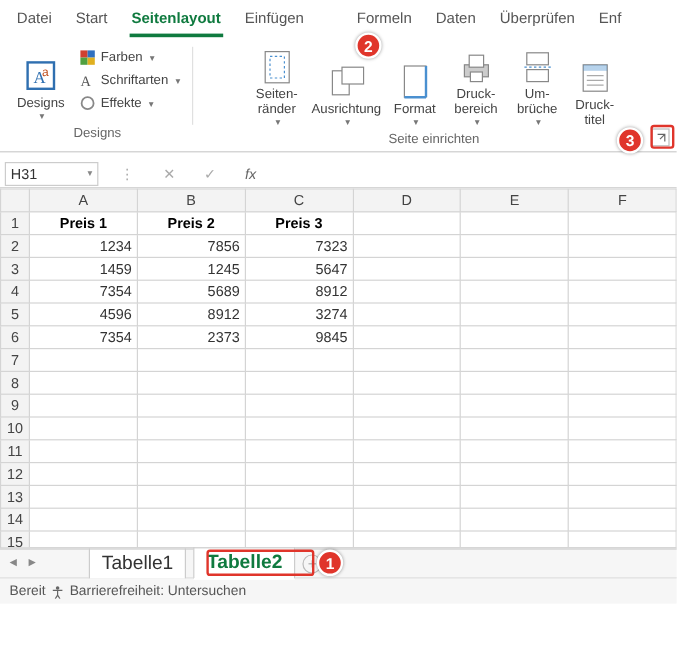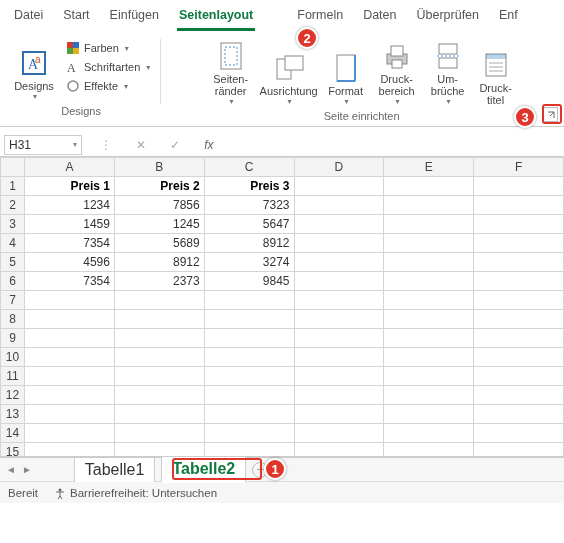--- a/index.html
+++ b/index.html
@@ -78,41 +78,41 @@
   .sheet th, .sheet td {
     border: 1px solid #d4d4d4;
     height: 19px;
     font-size: 12px;
     padding: 0 4px;
   }
   .sheet thead th { background:#f3f3f3; text-align:center; font-weight:normal; color:#444;}
   .sheet tbody th { background:#f3f3f3; text-align:center; font-weight:normal; width:22px; color:#444;}
   .sheet .corner { background:#f3f3f3; width:22px;}
   .numcell { text-align:right; }
-  .hdrcell { text-align:right; font-weight:bold; color:#000;}
+  .hdrcell { text-align:center; font-weight:bold; color:#000;}
   
   .sheet-tabs { display:flex; align-items:center; height:24px; border-top:1px solid #ccc; background:#f6f6f6; padding:0 6px; gap:6px; position:relative;}
   .nav-arrows { color:#888; display:flex; gap:6px; font-size:10px;}
   .sheet-tab { padding:3px 10px; background:#fff; border:1px solid #ccc; border-bottom:none; font-size:16px; cursor:pointer;}
   .sheet-tab.active { color:#0f7a3f; font-weight:bold; border-bottom:2px solid #fff;}
   .add-sheet { width:16px; height:16px; border:1px solid #bbb; border-radius:50%; display:flex;align-items:center;justify-content:center; color:#888; cursor:pointer; font-size:12px;}
   
-  .status { display:flex; align-items:center; height:22px; background:#f6f6f6; padding:0 8px; gap:16px; font-size:11.5px; color:#555; border-top:1px solid #ddd;}
+  .status { display:flex; align-items:center; height:22px; background:#f6f6f6; padding:0 8px; gap:4px; font-size:11.5px; color:#555; border-top:1px solid #ddd;}
   .status .acc{display:flex;align-items:center;gap:4px;}
   
   svg { display:block; }
 </style>
 </head>
 <body>
 
 <div class="tabs">
   <div class="tab">Datei</div>
   <div class="tab">Start</div>
+  <div class="tab active">Seitenlayout</div>
   <div class="tab">Einfügen</div>
-  <div class="tab active">Seitenlayout</div>
   <div class="tab" style="margin-left:24px;">Formeln</div>
   <div class="tab">Daten</div>
   <div class="tab">Überprüfen</div>
   <div class="tab">Enf</div>
 </div>
 
 <div class="ribbon">
 
   <div class="group">
     <div class="group-content">

